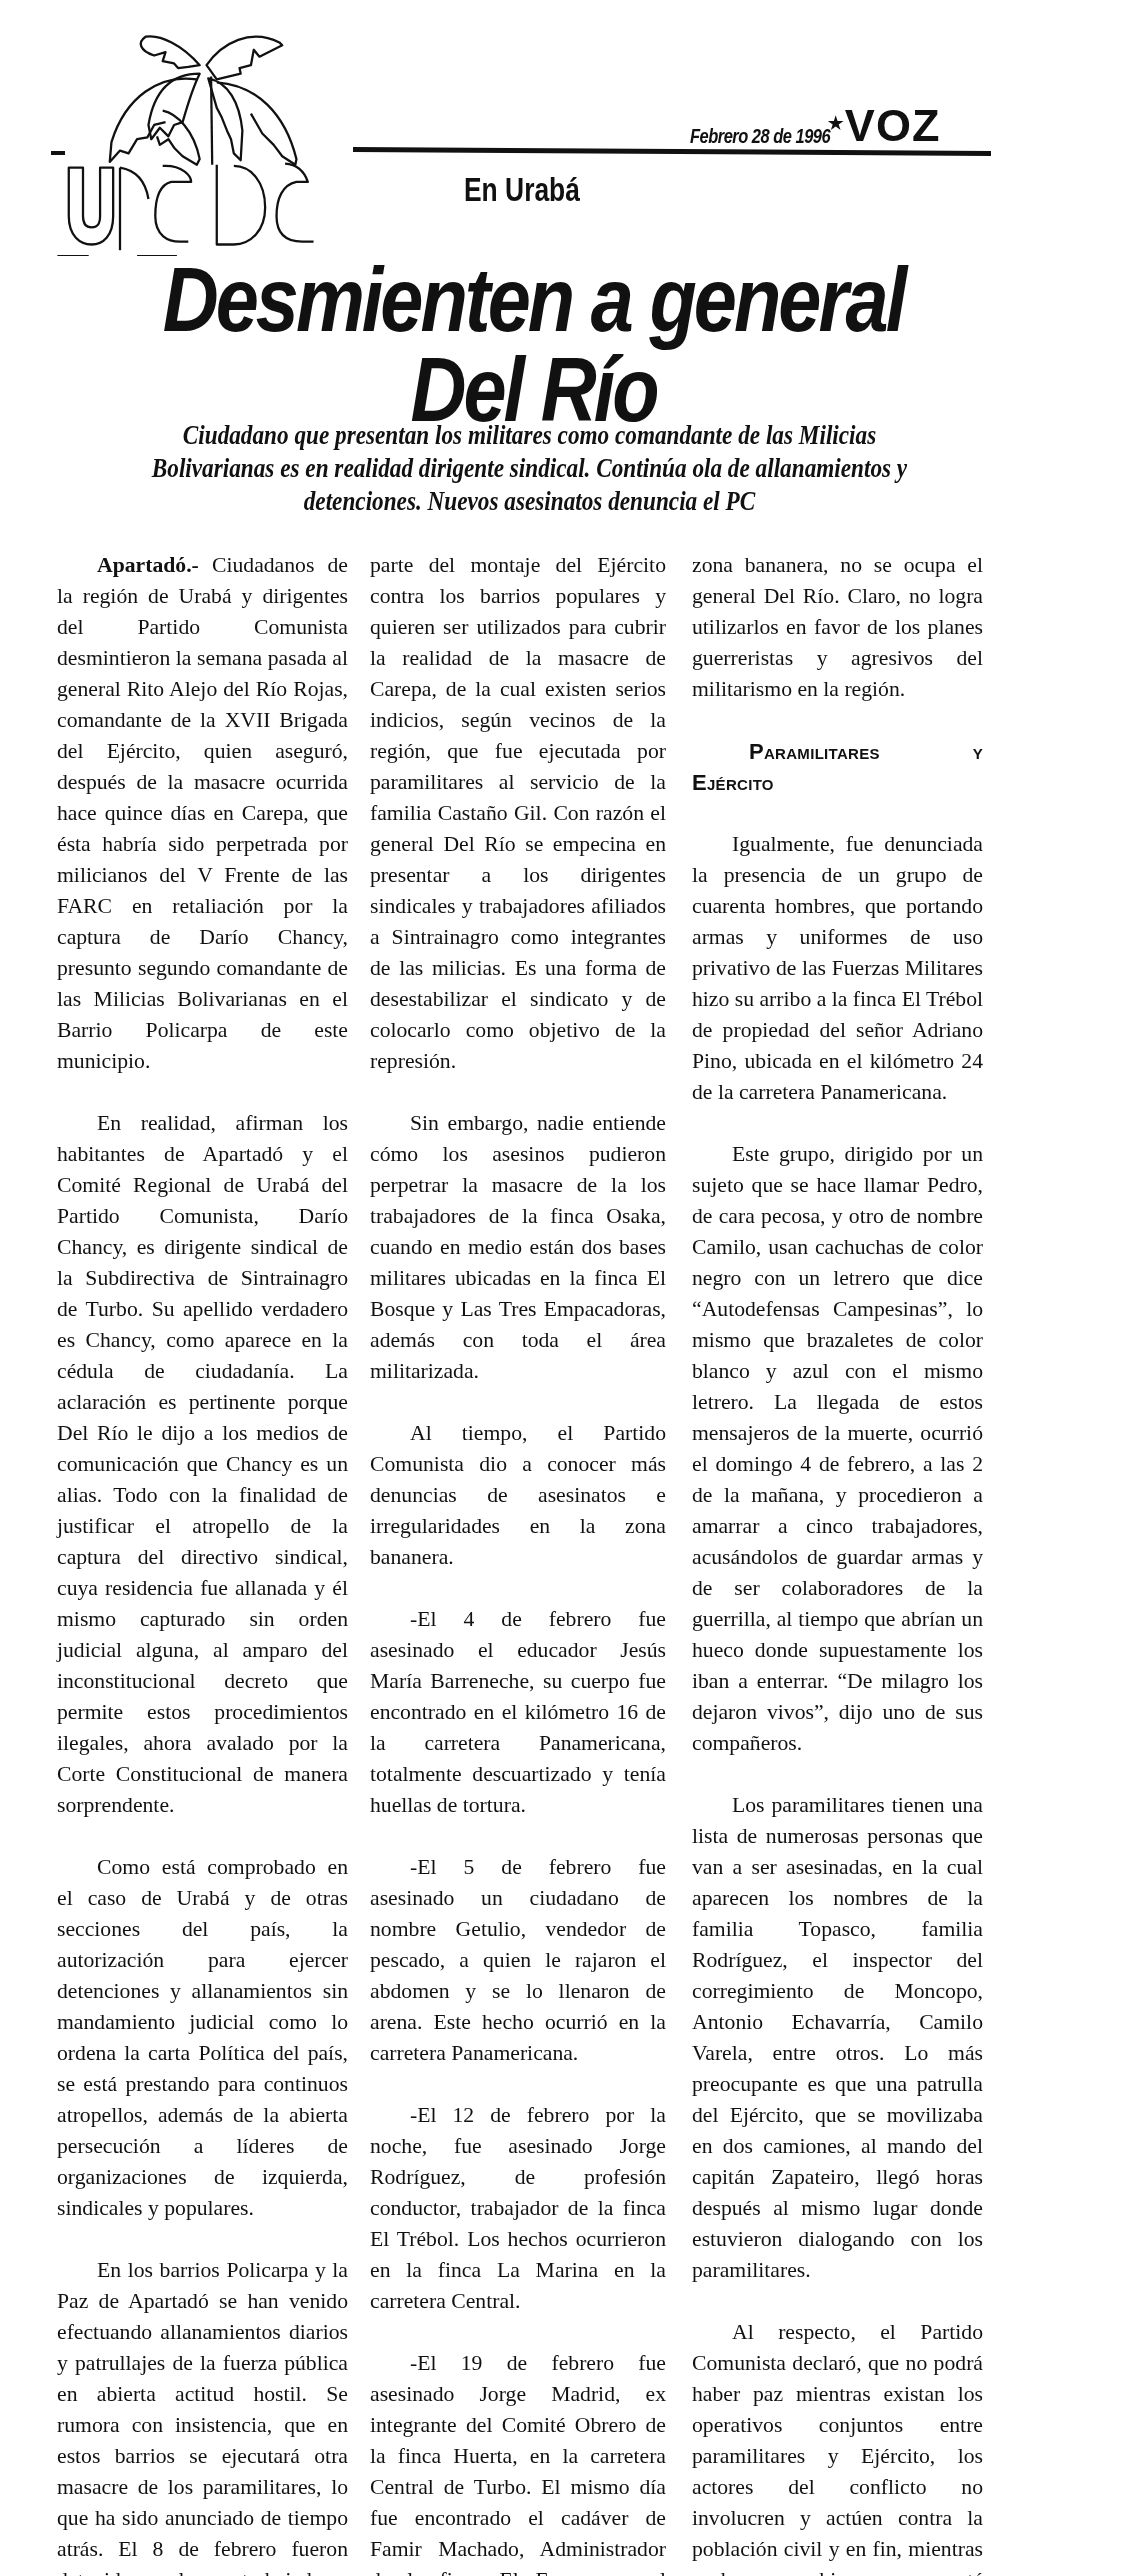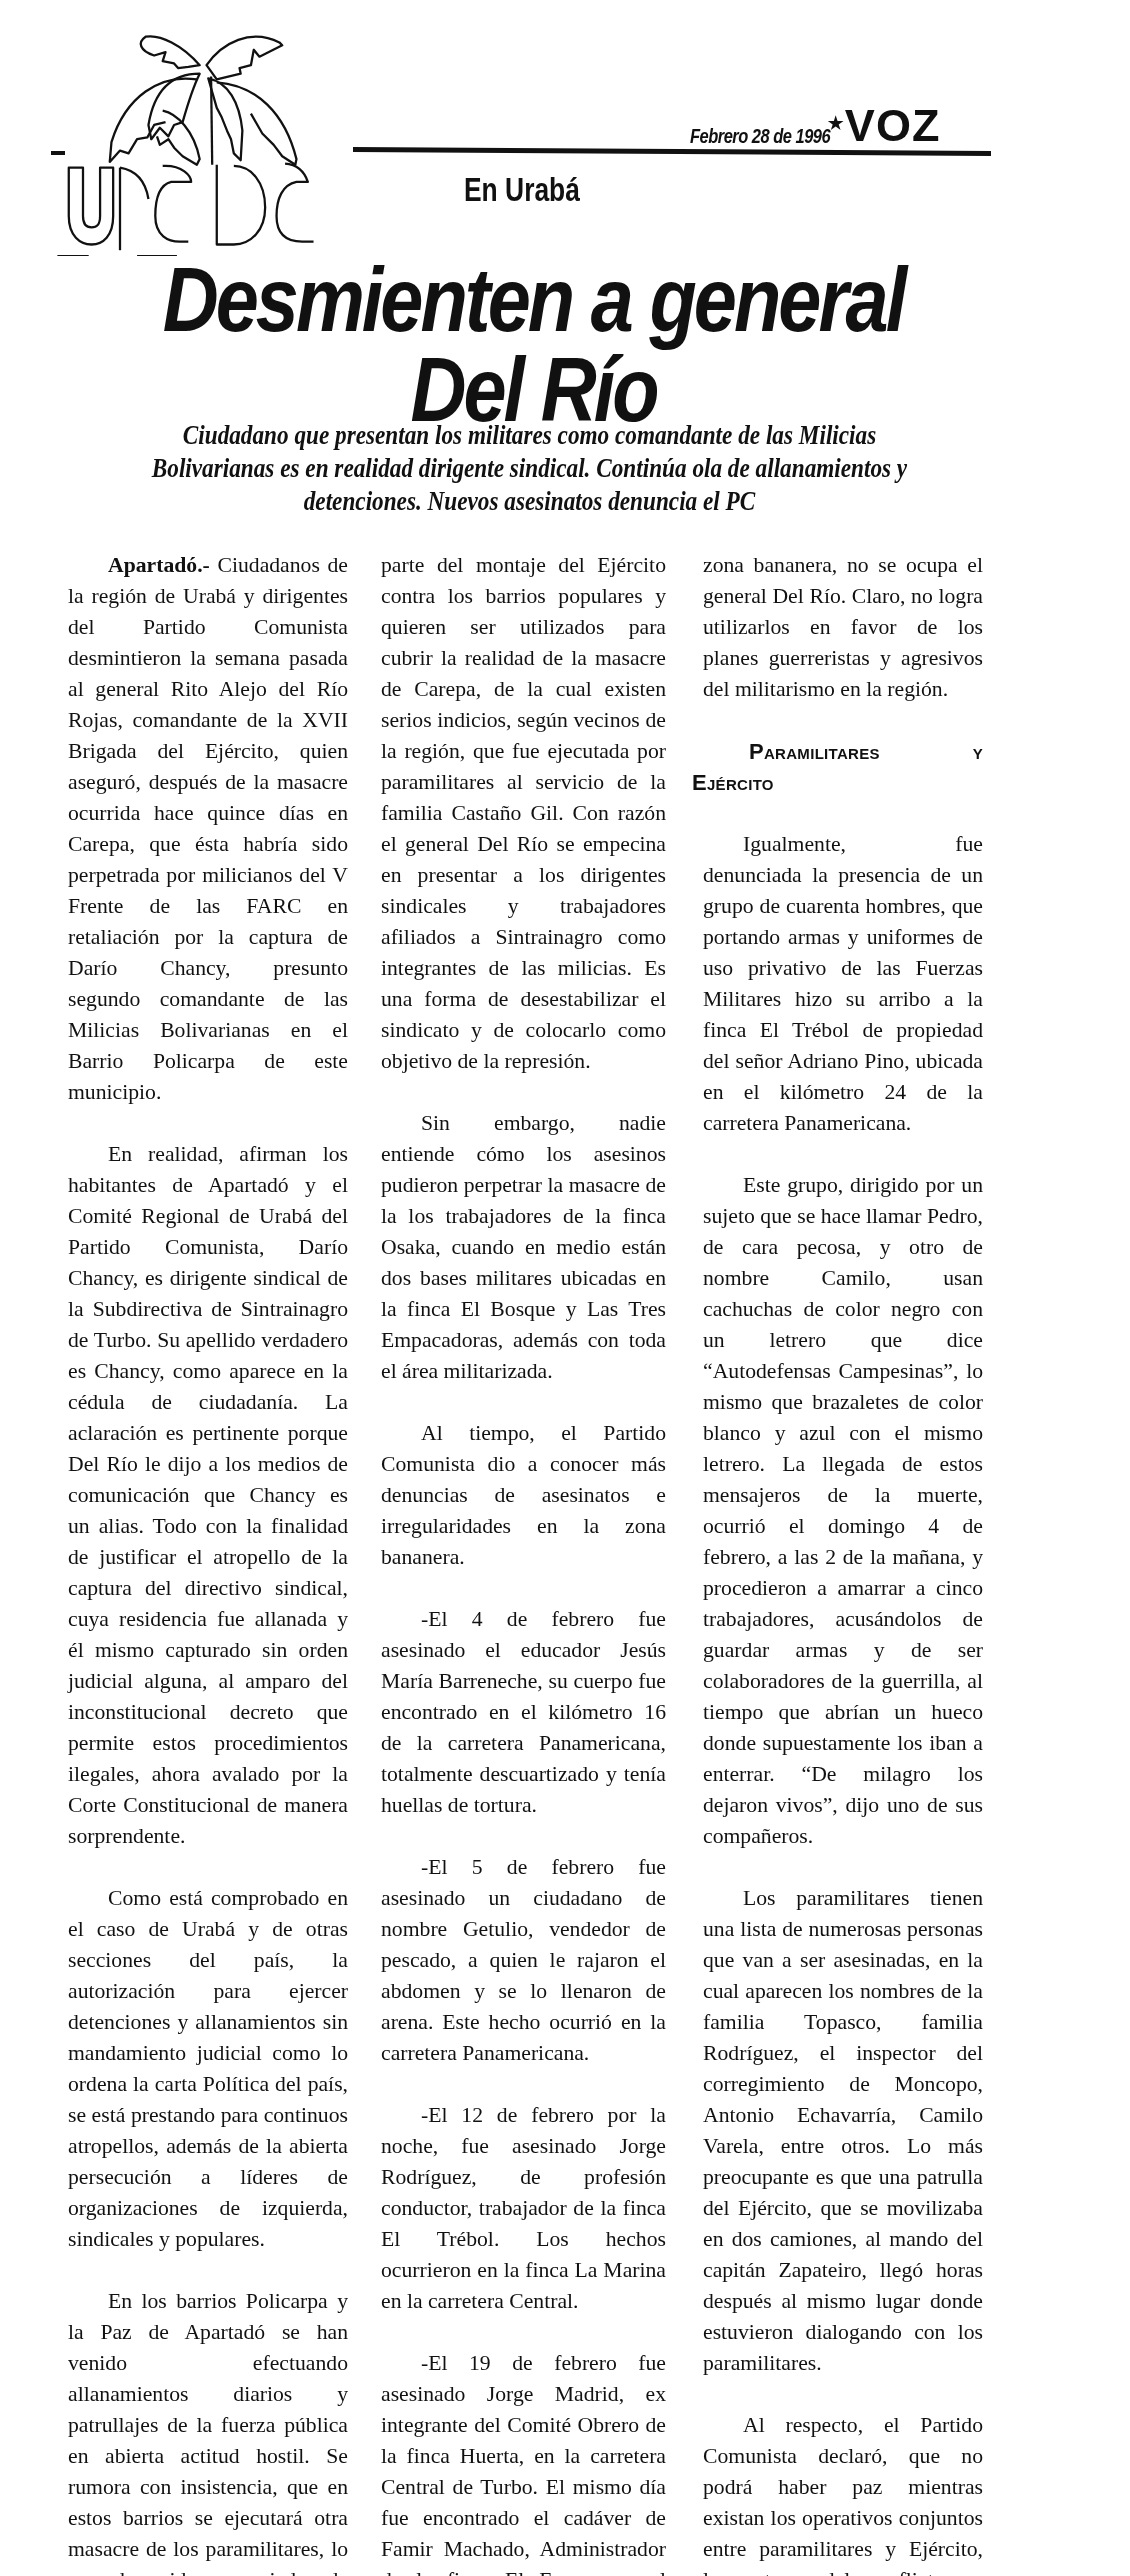--- a/index.html
+++ b/index.html
@@ -15,21 +15,21 @@
   #kicker { left: 464px; top: 171px; font-family: "Liberation Sans", sans-serif; font-weight: bold; font-size: 33px; transform: scaleX(0.8); transform-origin: left top; white-space: nowrap; }
   #headline { left: 85px; top: 251px; width: 889px; text-align: center; font-family: "Liberation Sans", sans-serif; font-weight: 900; font-style: italic; line-height: 1.0; }
   #headline .l1 { display: block; font-size: 90px; letter-spacing: -3.4px; transform: scaleX(0.86); }
   #headline .l2 { display: block; font-size: 90px; letter-spacing: -3.4px; transform: scaleX(0.86); }
   #dek { left: 68px; top: 419px; width: 923px; text-align: center; font-family: "Liberation Serif", serif; font-style: italic; font-weight: bold; font-size: 27px; line-height: 33px; }
   #dek span { display: inline-block; transform: scaleX(0.86); }
   .col { position: absolute; top: 550px; font-family: "Liberation Serif", serif; font-size: 21.7px; line-height: 31px; text-align: justify; hyphens: manual; }
   #col1 { left: 57px; width: 291px; }
   #col2 { left: 370px; width: 296px; }
   #col3 { left: 692px; width: 291px; }
-  .col p { margin: 0 0 31px 11px; text-indent: 40px; }
+  .col p { margin: 0 0 31px 0; text-indent: 40px; }
   .lead { font-weight: bold; }
   .subhead { font-family: "Liberation Sans", sans-serif; font-weight: bold; font-variant: small-caps; font-size: 22px; text-indent: 57px; margin: 0 0 31px 0; letter-spacing: 0.3px; }
 </style>
 </head>
 <body>
 
 <svg id="logo" class="abs" viewBox="0 0 520 430" fill="none" stroke="#111" stroke-width="4" stroke-linejoin="round">
 
   <path d="M270 95 C240 60 200 40 175 45 C160 55 165 70 190 78 L210 72 L205 88 L225 92 L232 100 L250 98 Z"></path>
   <path d="M282 95 C310 55 360 30 410 55 L415 60 L375 80 L365 68 L360 95 L340 100 L342 110 L300 120 Z"></path>

